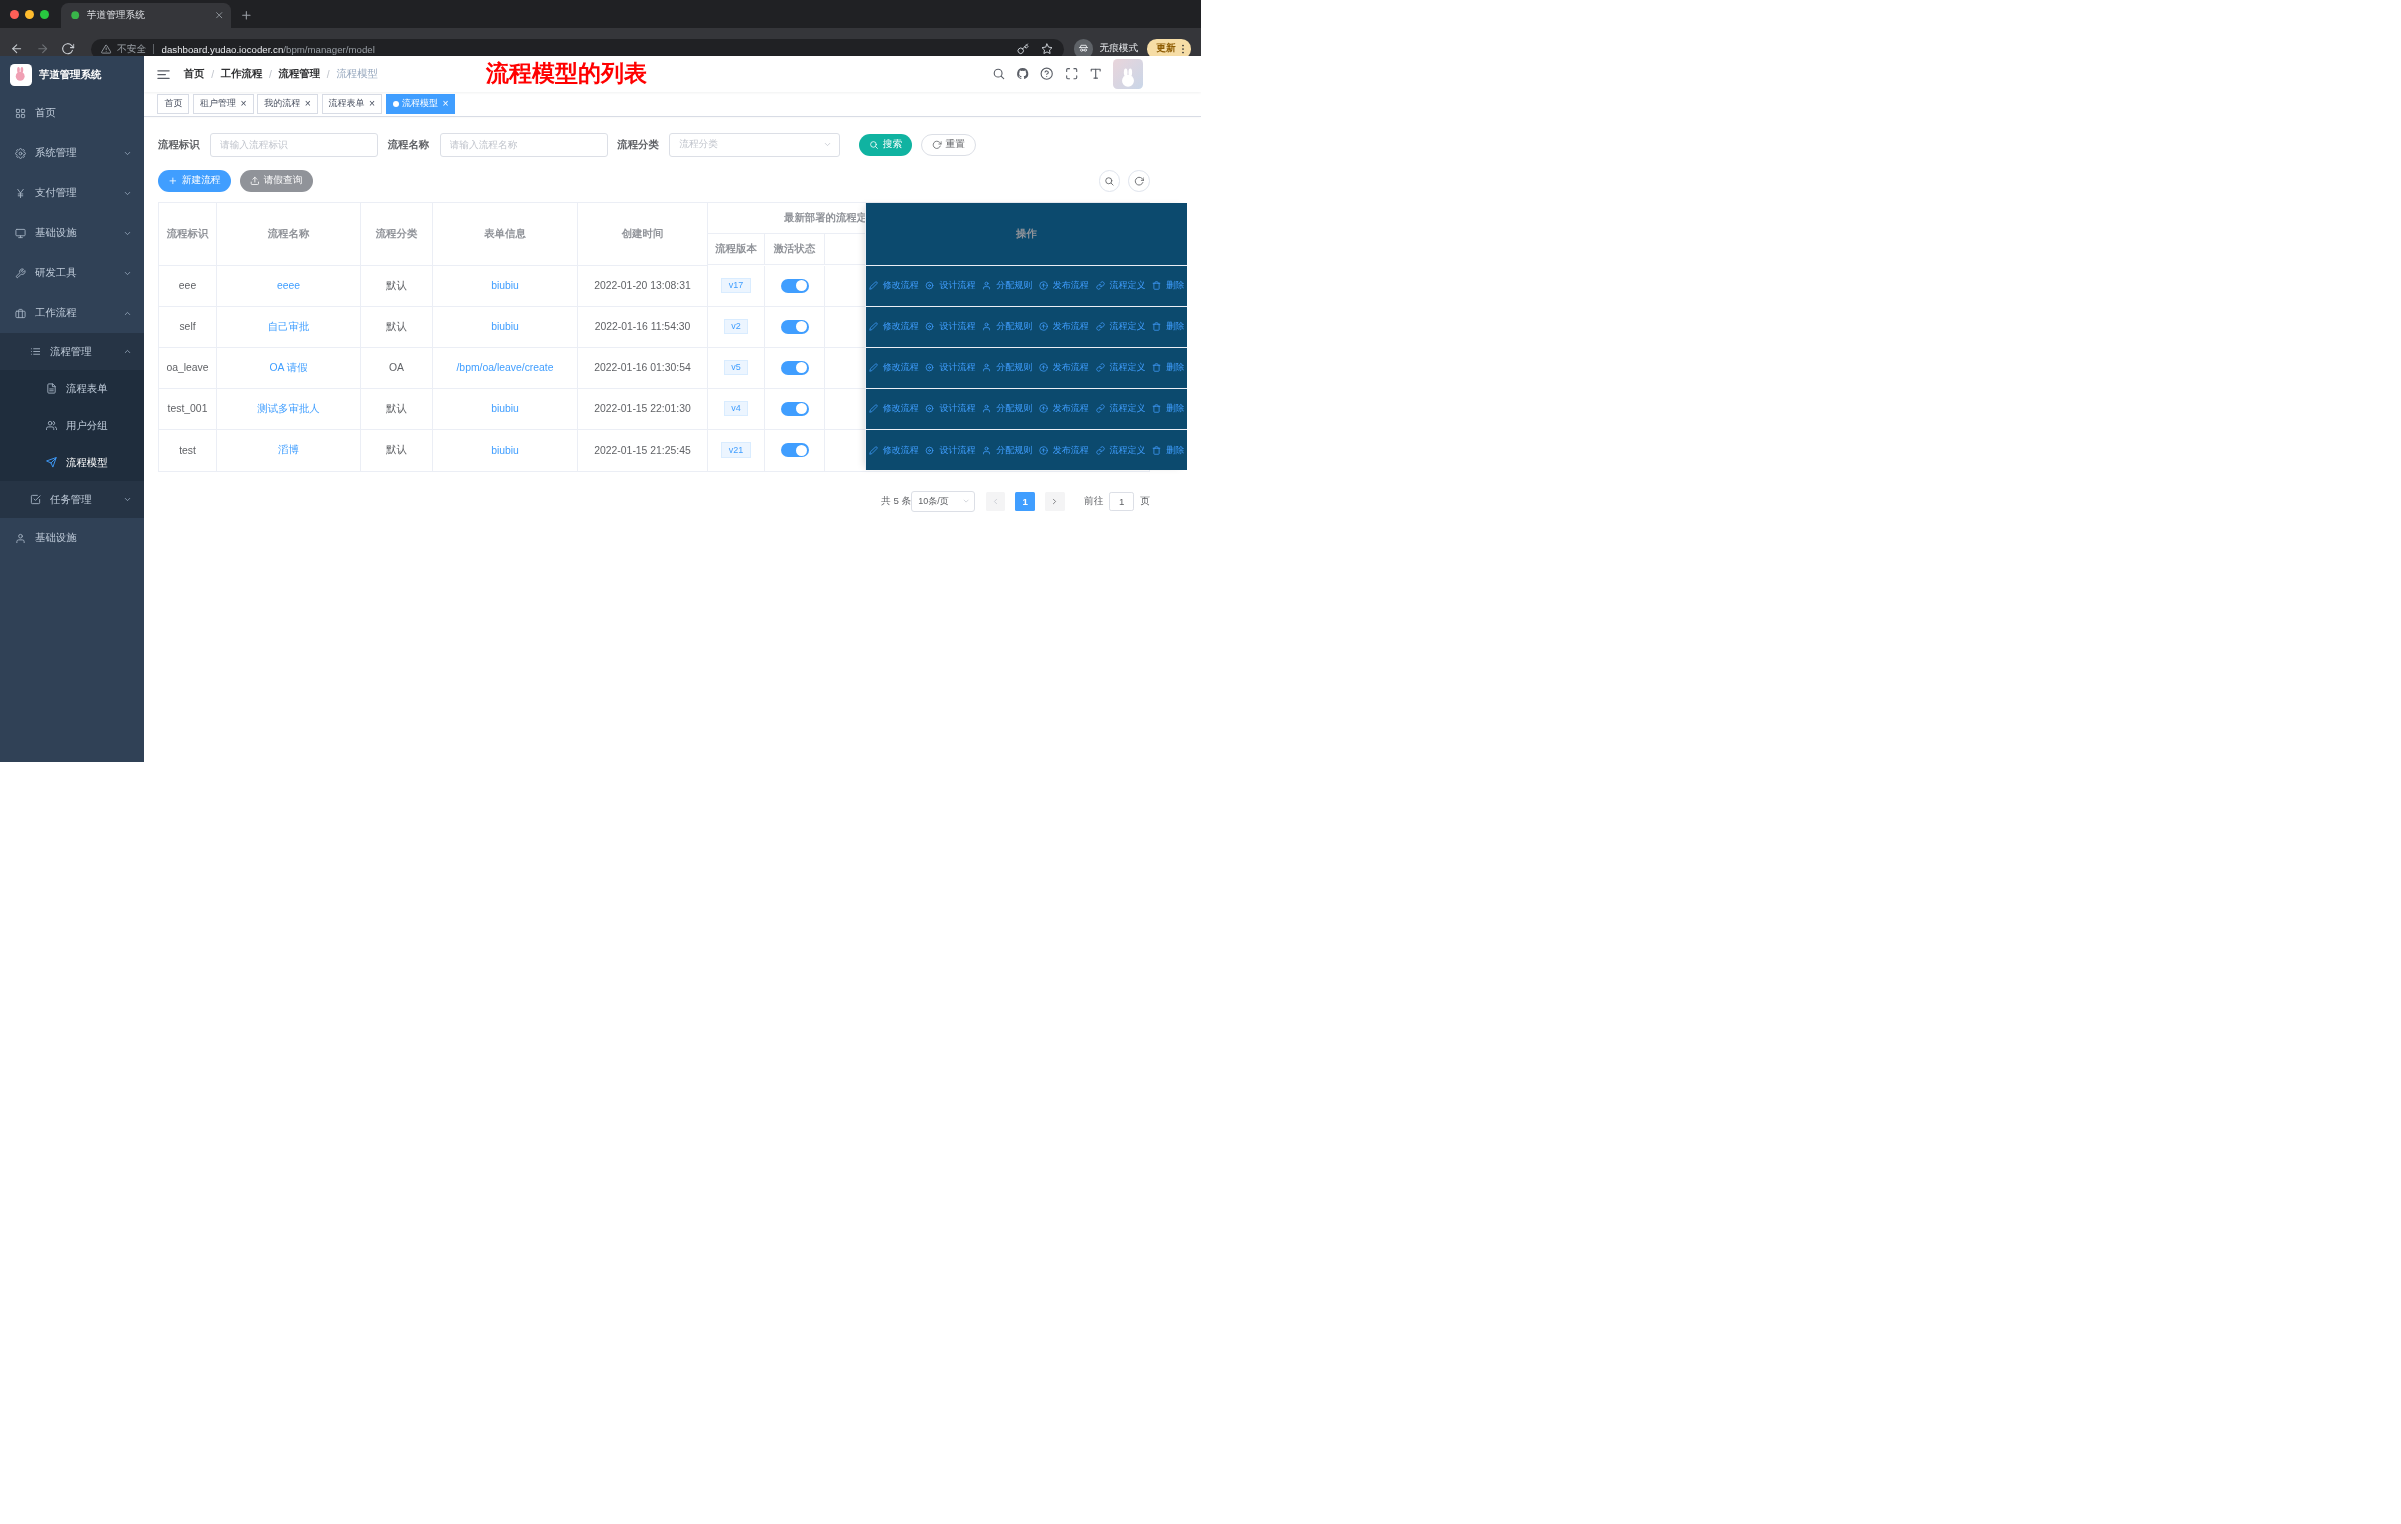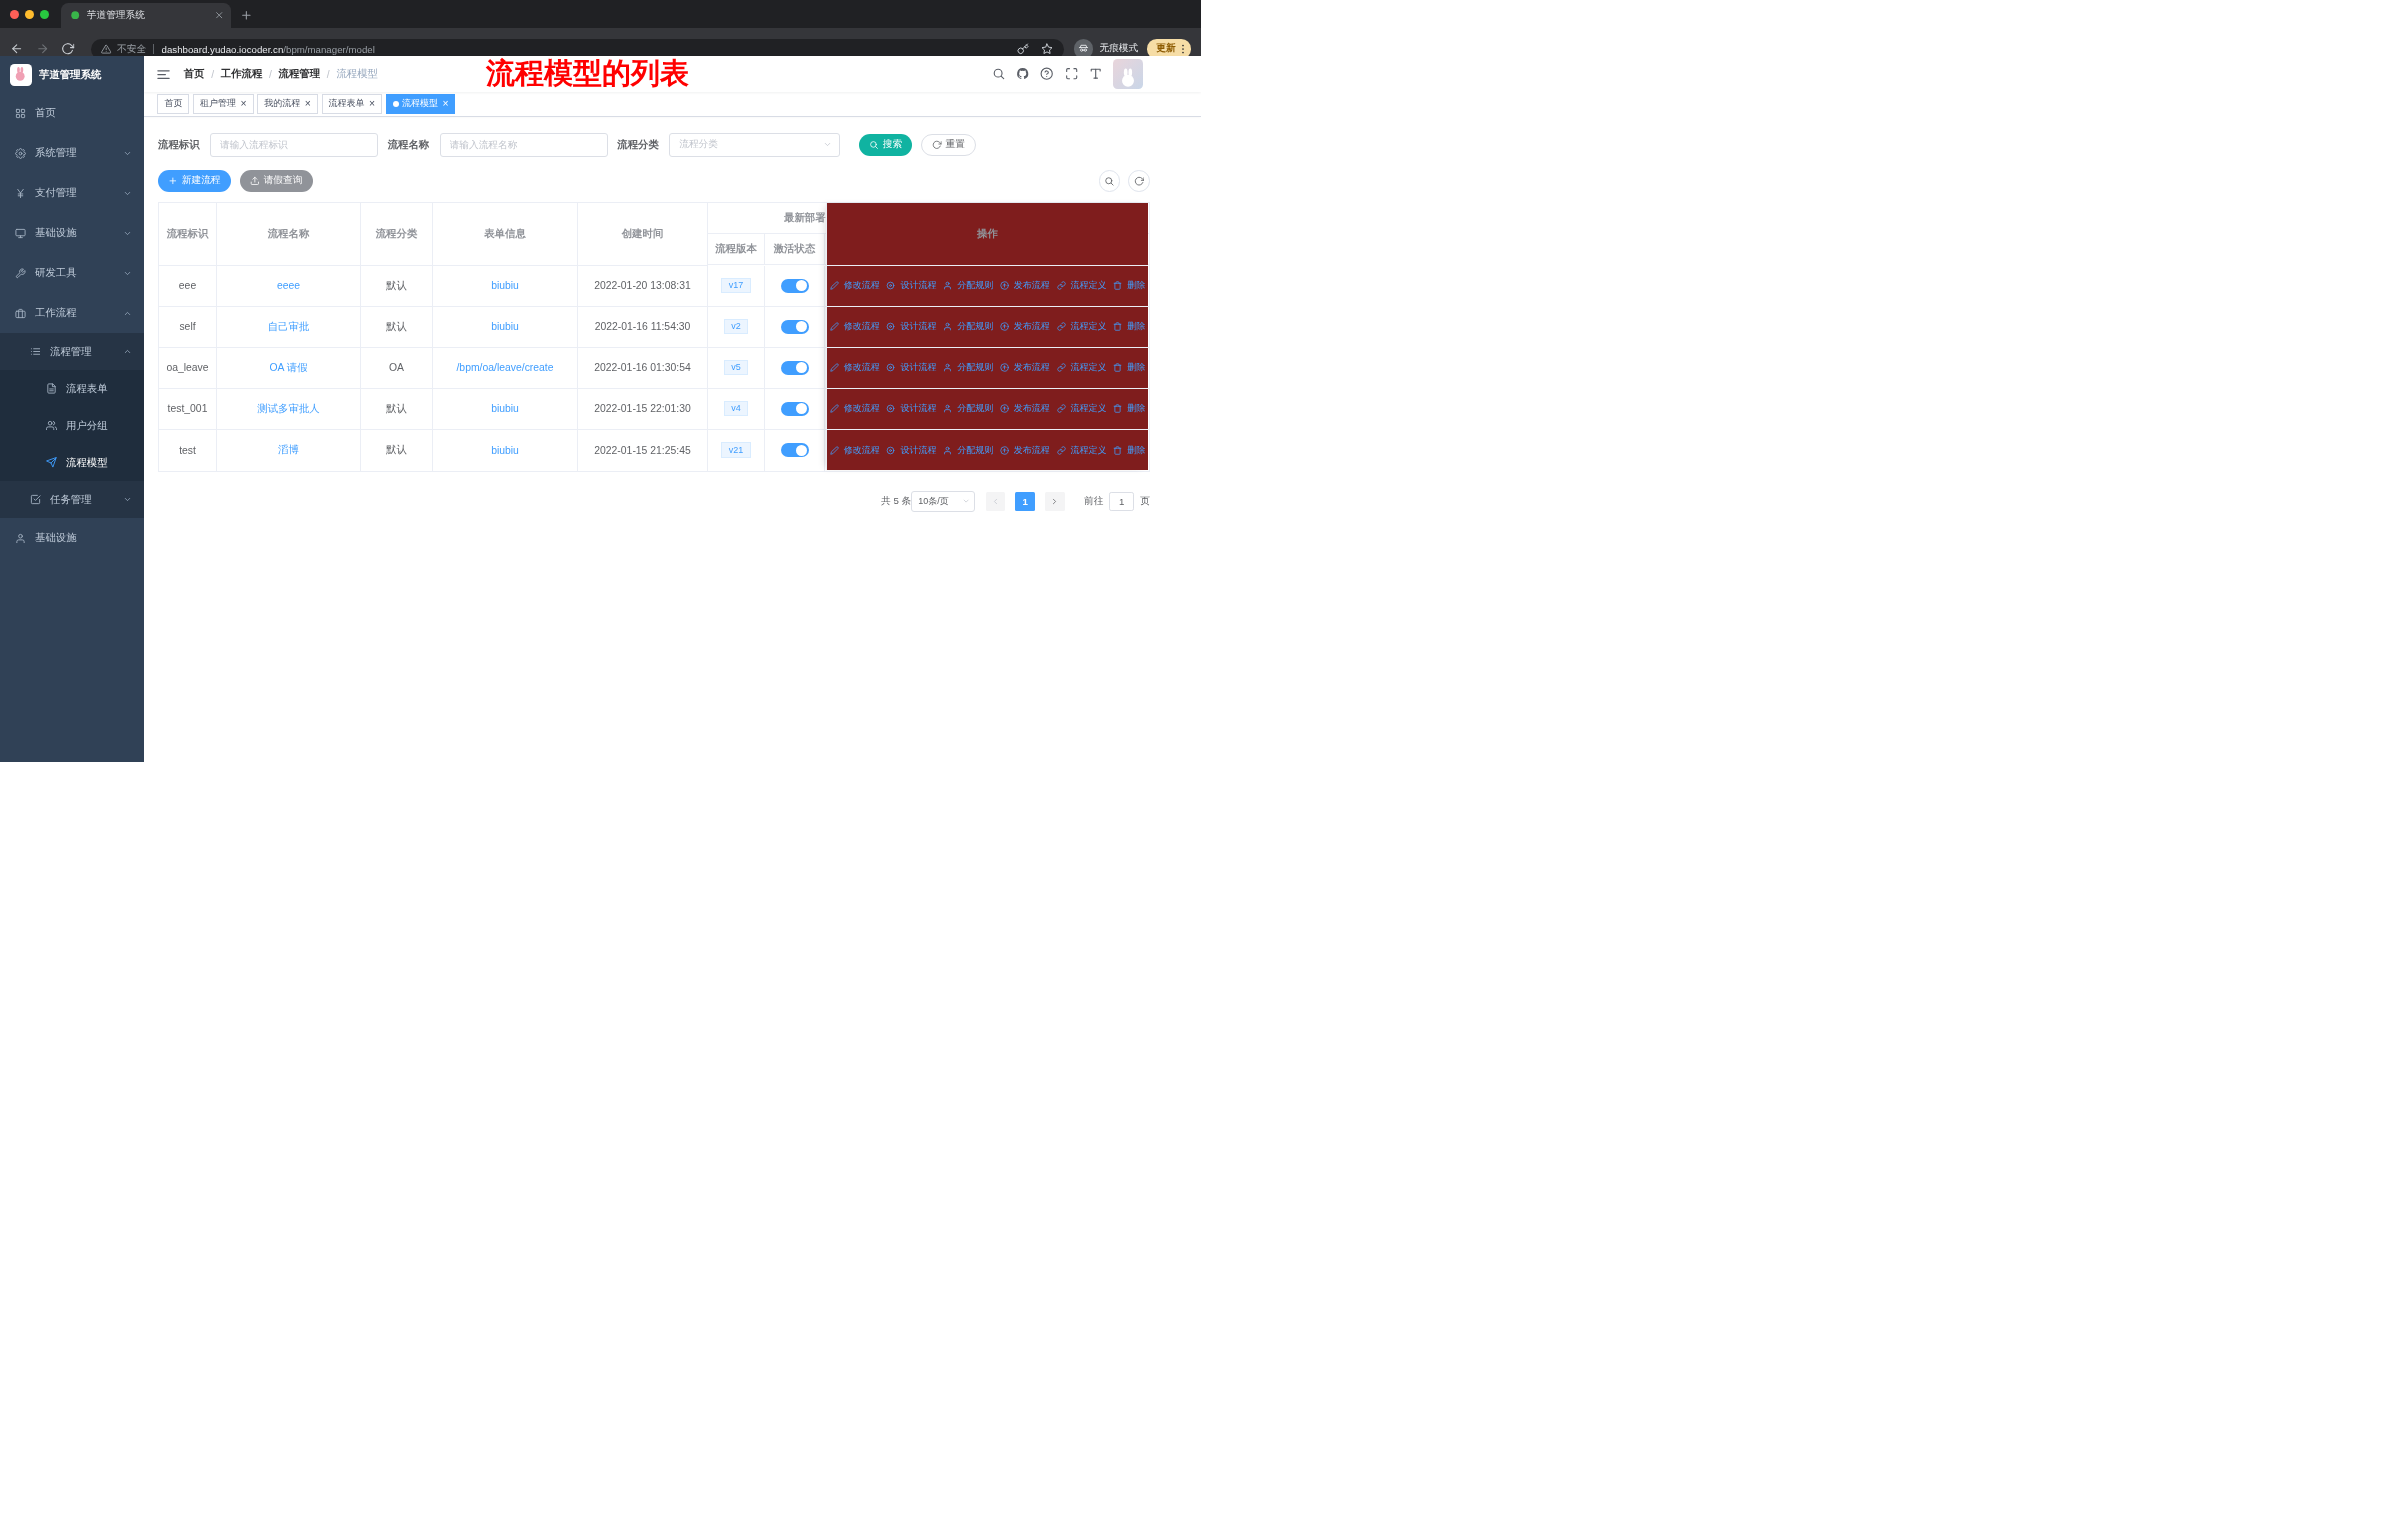--- a/index.html
+++ b/index.html
@@ -59,21 +59,21 @@
 
   
   .main { flex: 1; display: flex; flex-direction: column; background: #fff; min-width: 0; }
 
   .navbar { height: 36px; position: relative; display: flex; align-items: center; padding: 0 15px 0 12px; box-shadow: 0 0.7px 3px rgba(0,21,41,.08); z-index: 6; background: #fff; }
   .hamburger { width: 15px; height: 15px; color: #5A5E66; cursor: pointer; }
   .breadcrumb { display: flex; align-items: center; gap: 6.7px; margin-left: 12.7px; font-size: 10.4px; }
   .crumb { color: #303133; font-weight: 600; }
   .crumb.last { color: #97A8BE; font-weight: 400; }
   .bc-sep { color: #C0C4CC; }
-  .annotation { position: absolute; left: 342px; top: 5.2px; font-size: 29px; line-height: 25px; font-weight: 700; color: #FF0000; white-space: nowrap; }
+  .annotation { position: absolute; left: 342px; top: 5.2px; font-size: 23px; line-height: 25px; font-weight: 700; color: #FF0000; white-space: nowrap; }
   .nav-tools { margin-left: auto; display: flex; align-items: center; gap: 11px; color: #5A5E66; }
   .nav-tools .ic { width: 13.4px; height: 13.4px; }
   .tool { display: flex; cursor: pointer; }
   .avatar { width: 30px; height: 30px; border-radius: 4.5px; margin-left: 10.4px; margin-right: 43px; background: linear-gradient(135deg, #E9D5DB 0%, #C9D6E8 100%); display: flex; align-items: flex-end; justify-content: center; color: #fff; overflow: hidden; flex: none; }
   .avatar .ic { width: 22px; height: 22px; }
 
   .tagsbar { height: 25px; background: #fff; border-bottom: 0.7px solid #D8DCE5; box-shadow: 0 0.7px 2.2px rgba(0,0,0,.04); display: flex; align-items: center; padding-left: 13.4px; gap: 3.7px; position: relative; z-index: 5; }
   .tag { height: 19.4px; display: inline-flex; align-items: center; padding: 0 6px; border: 0.7px solid #D8DCE5; background: #fff; color: #495060; font-size: 9px; gap: 3px; cursor: pointer; white-space: nowrap; }
   .tag.active { background: #409EFF; border-color: #409EFF; color: #fff; }
   .dot { width: 6px; height: 6px; border-radius: 50%; background: #fff; }
@@ -118,21 +118,21 @@
   .tr .td { border-bottom: 0.7px solid #EBEEF5; }
   .tr:last-child .td { border-bottom: none; }
   .lnk { color: #409EFF; font-weight: 500; cursor: pointer; text-decoration: none; }
   .badge { background: #ECF5FF; border: 0.7px solid #D9ECFF; color: #409EFF; font-size: 9px; padding: 2.2px 6.7px; border-radius: 0; line-height: 1; }
   .switch { width: 28px; height: 14px; border-radius: 7.4px; background: #C0CCDA; position: relative; display: inline-block; cursor: pointer; }
   .switch.on { background: #409EFF; }
   .switch::after { content: ""; position: absolute; top: 1.5px; left: 1.5px; width: 11px; height: 11px; border-radius: 50%; background: #fff; }
   .switch.on::after { left: auto; right: 1.5px; }
 
   
-  .fixed-col { position: absolute; top: 0; left: 667px; width: 322px; height: 267px; background: #7f1d1d; border-left: 0.7px solid #EBEEF5; box-shadow: -4.5px 0 7.4px -3px rgba(0,0,0,.15); }
+  .fixed-col { position: absolute; top: 0; left: 706px; width: 322px; height: 267px; background: #0c4a6e; border-left: 0.7px solid #EBEEF5; box-shadow: -4.5px 0 7.4px -3px rgba(0,0,0,.15); }
   .fx-head { height: 63px; border-bottom: 0.7px solid #EBEEF5; display: flex; align-items: center; justify-content: center; font-weight: 700; color: #909399; }
   .fx-row { height: 41px; border-bottom: 0.7px solid #EBEEF5; display: flex; align-items: center; justify-content: center; gap: 6.7px; }
   .fx-row:last-child { border-bottom: none; }
   .act { color: #409EFF; font-size: 9px; display: inline-flex; align-items: center; gap: 5px; cursor: pointer; text-decoration: none; white-space: nowrap; }
   .act .ic { width: 9px; height: 9px; }
 
   
   .pagination { display: flex; align-items: center; justify-content: flex-end; margin-top: 19.4px; height: 21px; font-size: 9.7px; color: #606266; }
   .pg-total { }
   .pg-size { width: 64px; height: 21px; border: 0.7px solid #DCDFE6; border-radius: 3px; display: flex; align-items: center; justify-content: space-between; padding: 0 4.5px 0 6px; font-size: 9px; cursor: pointer; background: #fff; }

